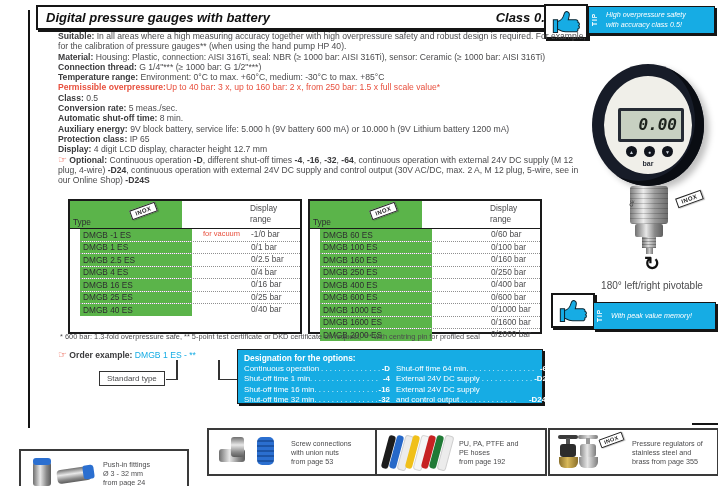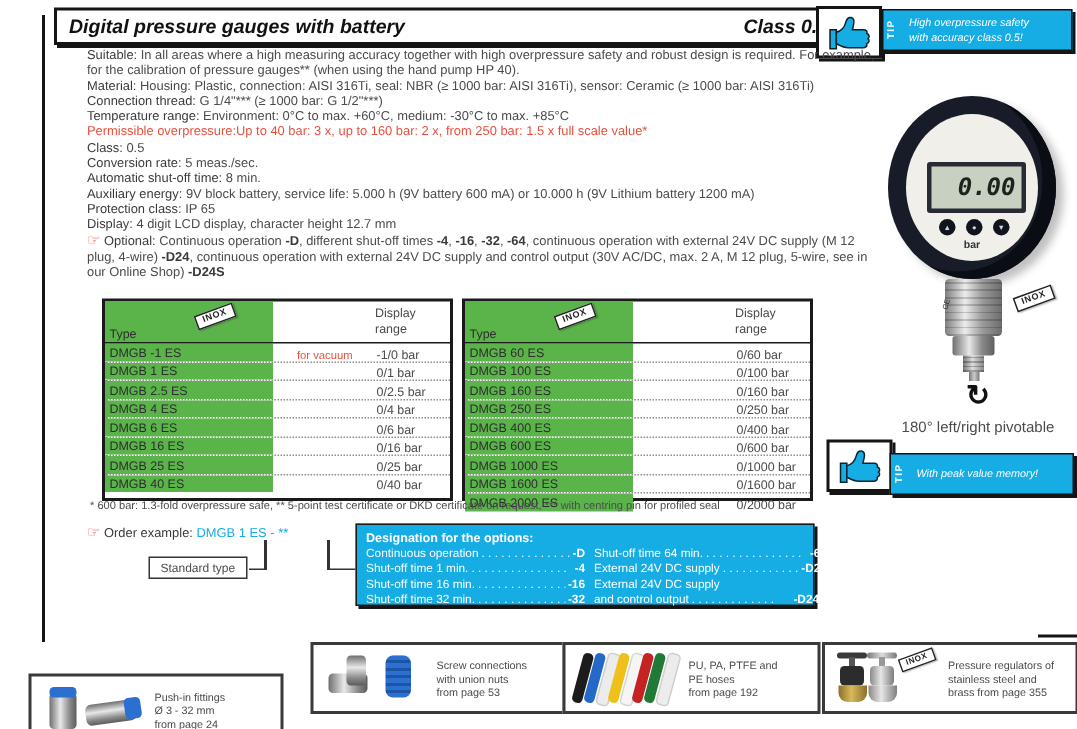--- a/index.html
+++ b/index.html
@@ -23,33 +23,33 @@
   .tb1{left:544px;top:4px;} .tb2{left:551px;top:293px;}
   .tipbox{background:#16ace4;border:1.5px solid #151515;box-shadow:2px 2px 0 #151515;}
   .tip1{left:588px;top:6px;width:125px;height:26px;}
   .tip2{left:593px;top:302px;width:121px;height:26px;}
   .tipvert{position:absolute;left:-1px;top:9px;transform:rotate(-90deg);font-size:6.5px;font-weight:bold;
            color:#fff;letter-spacing:1px;}
   .tiptext{position:absolute;left:17px;top:3px;color:#fff;font-style:italic;font-size:7.2px;line-height:9.5px;}
 
   
   .bodytext{left:58px;top:31px;width:531px;font-size:8.6px;line-height:10.3px;color:#4b4b4d;}
-  .sl{font-weight:normal;color:#3a3a3c;}
+  .sl{font-weight:bold;color:#3a3a3c;}
   .spec.red, .spec.red .sl{color:#e8503e;}
   .hand{color:#e8503e;font-size:10px;}
   .bseg{font-weight:bold;color:#3a3a3c;}
 
   
   .ptable{top:199px;width:230px;height:131px;border:2px solid #1a1a1a;background:#fff;}
   .pt-l{left:68px;} .pt-r{left:308px;}
   .thead{position:relative;height:27px;border-bottom:1.5px solid #1a1a1a;}
   .tgreen{position:absolute;left:0;top:0;width:112px;height:100%;background:#5bb44a;}
   .tname{position:absolute;left:3px;bottom:1px;font-size:8.3px;color:#2e2e30;}
   .rhead{position:absolute;left:180px;top:2px;font-size:8.3px;line-height:11px;color:#4b4b4d;}
-  .trow{display:flex;height:11.5px;align-items:flex-end;font-size:8.3px;}
+  .trow{display:flex;height:11.5px;align-items:flex-start;font-size:8.3px;margin-left:10px;}
   .trow + .trow{border-top:1px dotted #8f8f8f;}
   .ct{width:112px;height:100%;background:#5bb44a;color:#2e2e30;padding-left:3px;box-sizing:border-box;
       display:flex;align-items:center;}
   .cn{flex:1;text-align:center;color:#e8503e;font-size:7.5px;}
   .cr{width:49px;color:#4b4b4d;}
   .inox{background:#fff;border:1px solid #222;color:#222;font-size:6px;font-weight:bold;letter-spacing:.5px;
         padding:1px 4px;transform:rotate(-20deg);display:inline-block;box-shadow:1px 1px 1px rgba(0,0,0,.25);}
   .inx-tbl{position:absolute;left:60px;top:5px;}
 
   .footnote{left:60px;top:332px;font-size:7.4px;color:#4b4b4d;}
@@ -180,25 +180,20 @@
         <span class="ct">DMGB 2.5 ES</span>
         <span class="cn"></span>
         <span class="cr">0/2.5 bar</span>
       </div>
     <div class="trow">
         <span class="ct">DMGB 4 ES</span>
         <span class="cn"></span>
         <span class="cr">0/4 bar</span>
       </div>
     <div class="trow">
-        <span class="ct">DMGB 6 ES</span>
-        <span class="cn"></span>
-        <span class="cr">0/6 bar</span>
-      </div>
-    <div class="trow">
         <span class="ct">DMGB 16 ES</span>
         <span class="cn"></span>
         <span class="cr">0/16 bar</span>
       </div>
     <div class="trow">
         <span class="ct">DMGB 25 ES</span>
         <span class="cn"></span>
         <span class="cr">0/25 bar</span>
       </div>
     <div class="trow">

